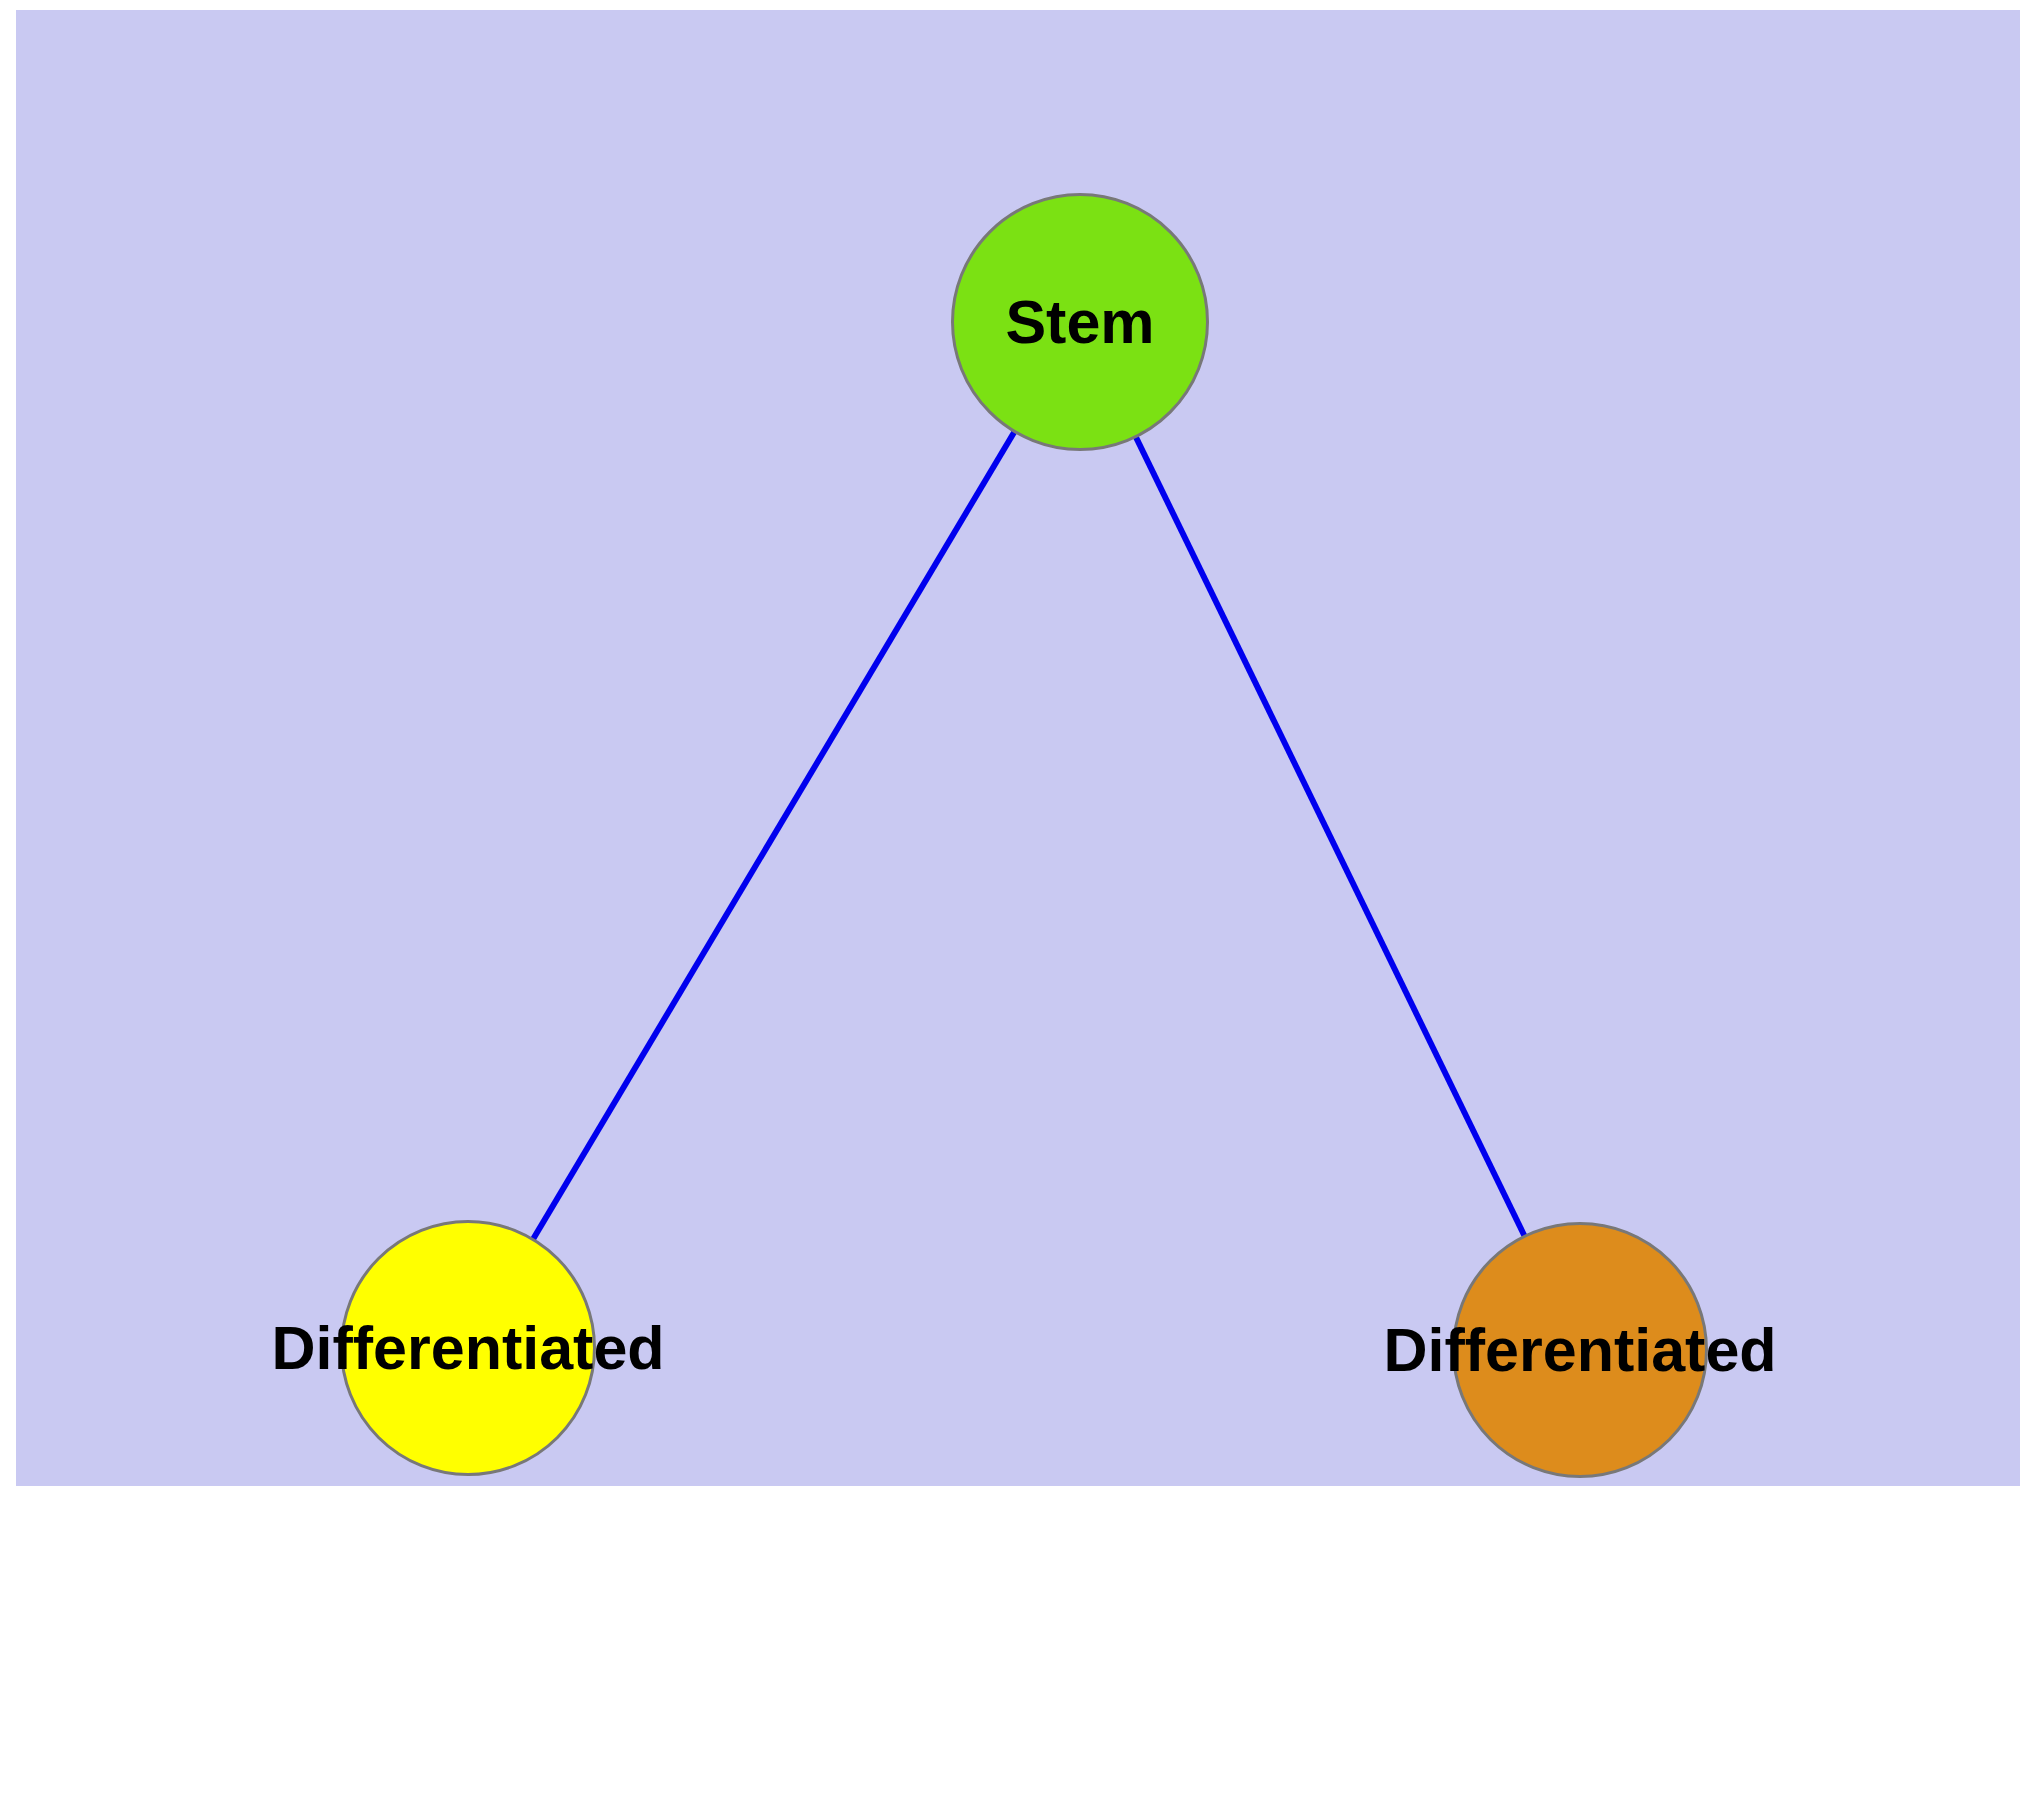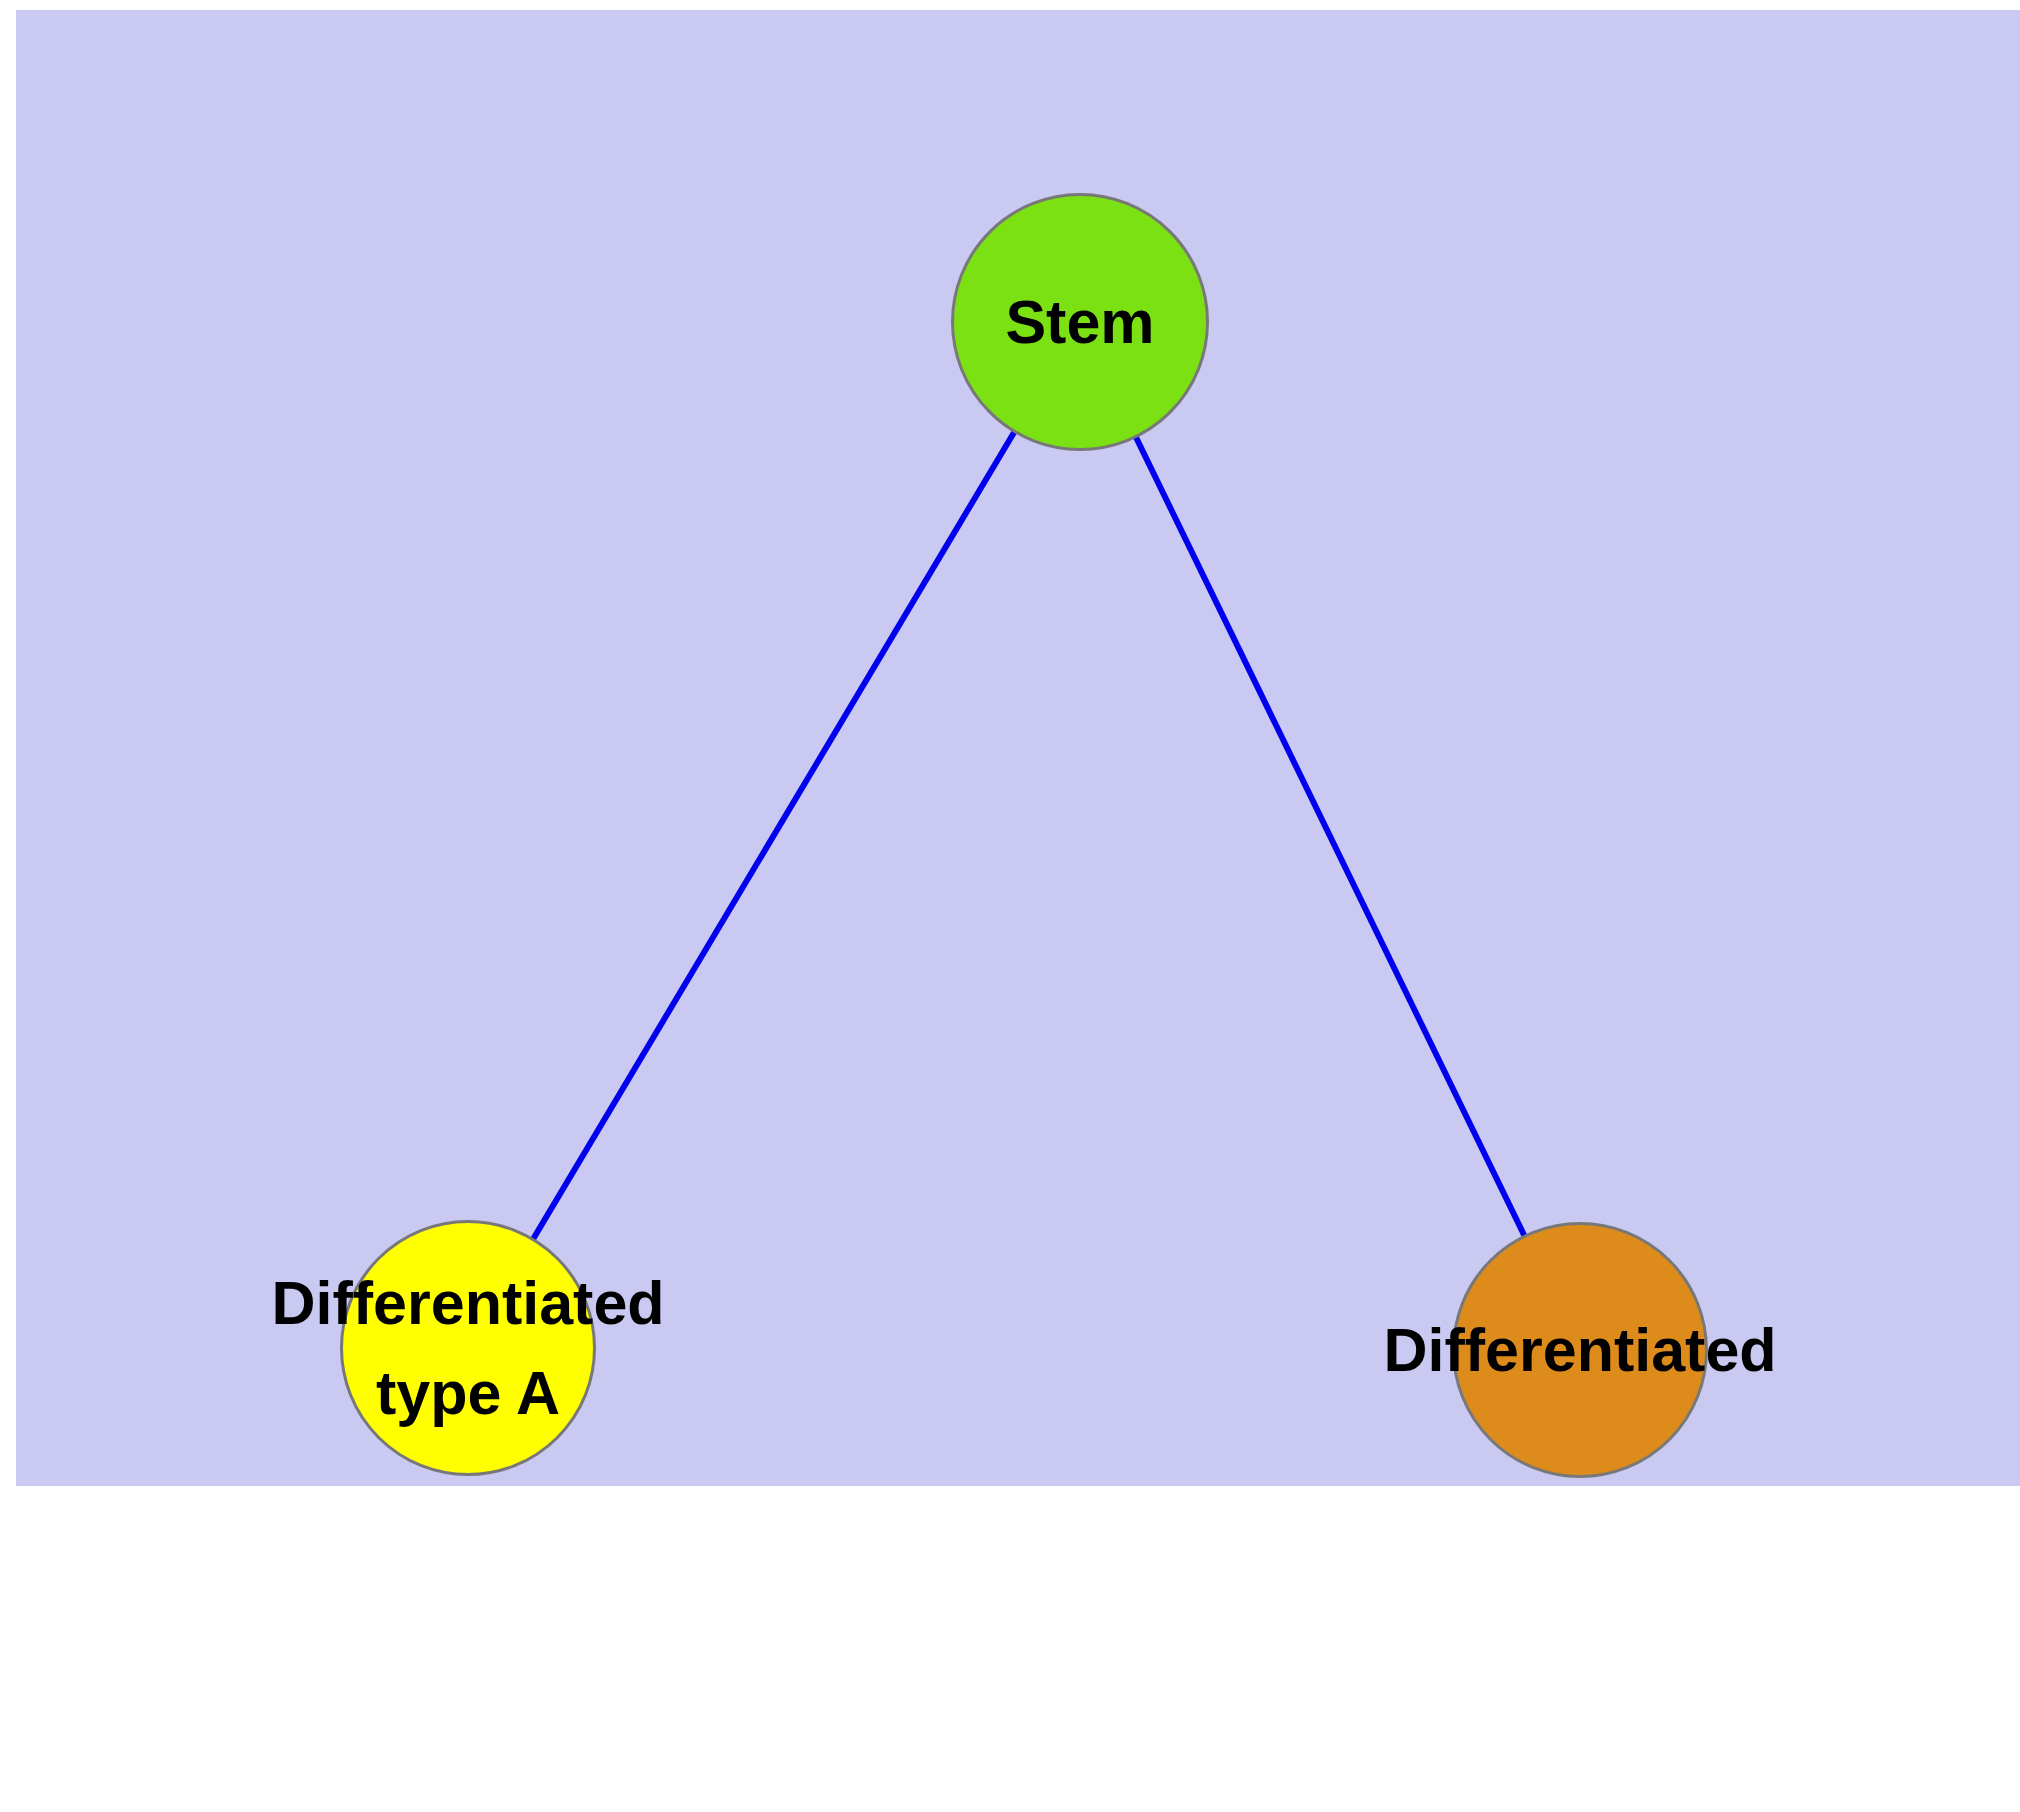--- a/index.html
+++ b/index.html
@@ -82,21 +82,20 @@
   <div class="node node-a" style="background-color: rgb(255, 255, 0);"></div>
 
   <div class="node node-b" style="background-color: rgb(221, 140, 28);"></div>
 
   <div class="node-label label-stem">
     <span>Stem</span>
   </div>
 
   <div class="node-label label-a">
     <div>Differentiated</div>
-    <div>type A</div>
   </div>
 
   <div class="node-label label-b">
     <div>Differentiated</div>
   </div>
 
 </div>
 
 
 </body></html>

